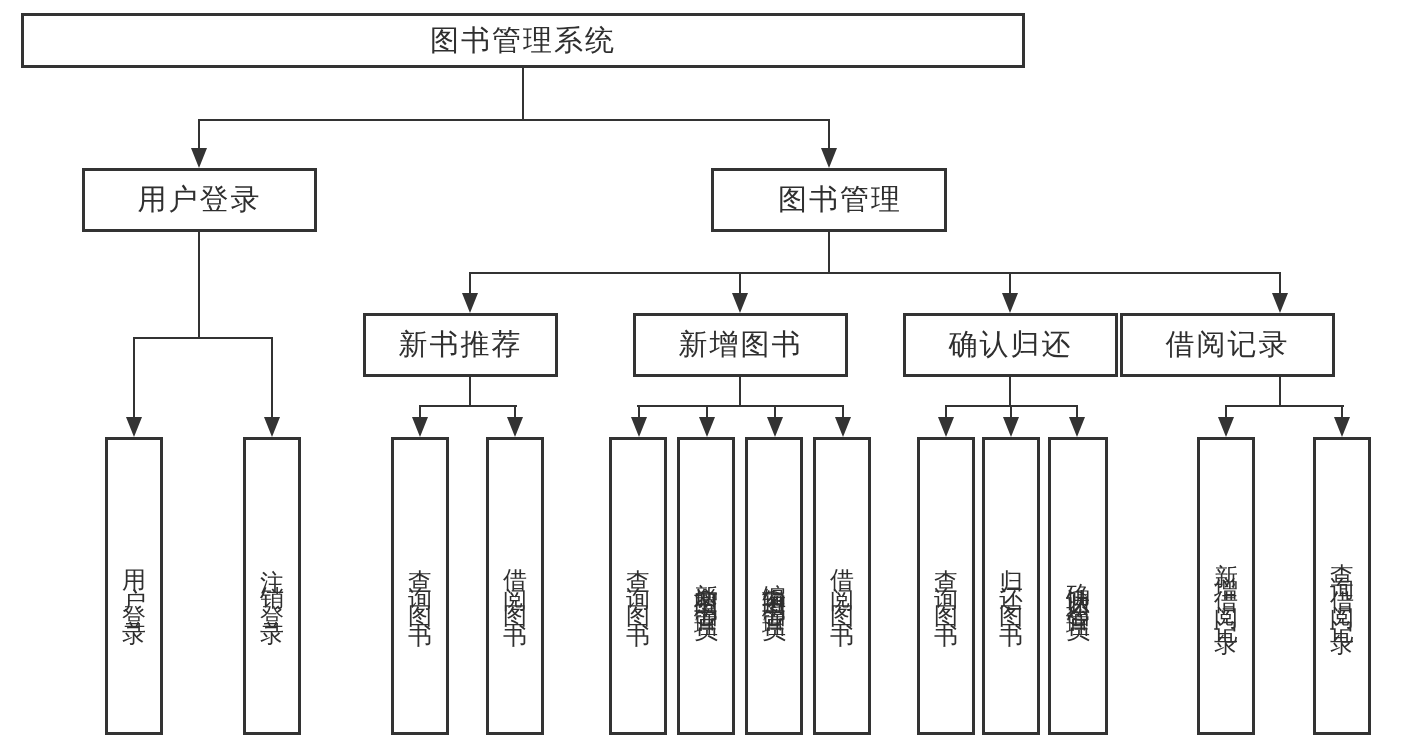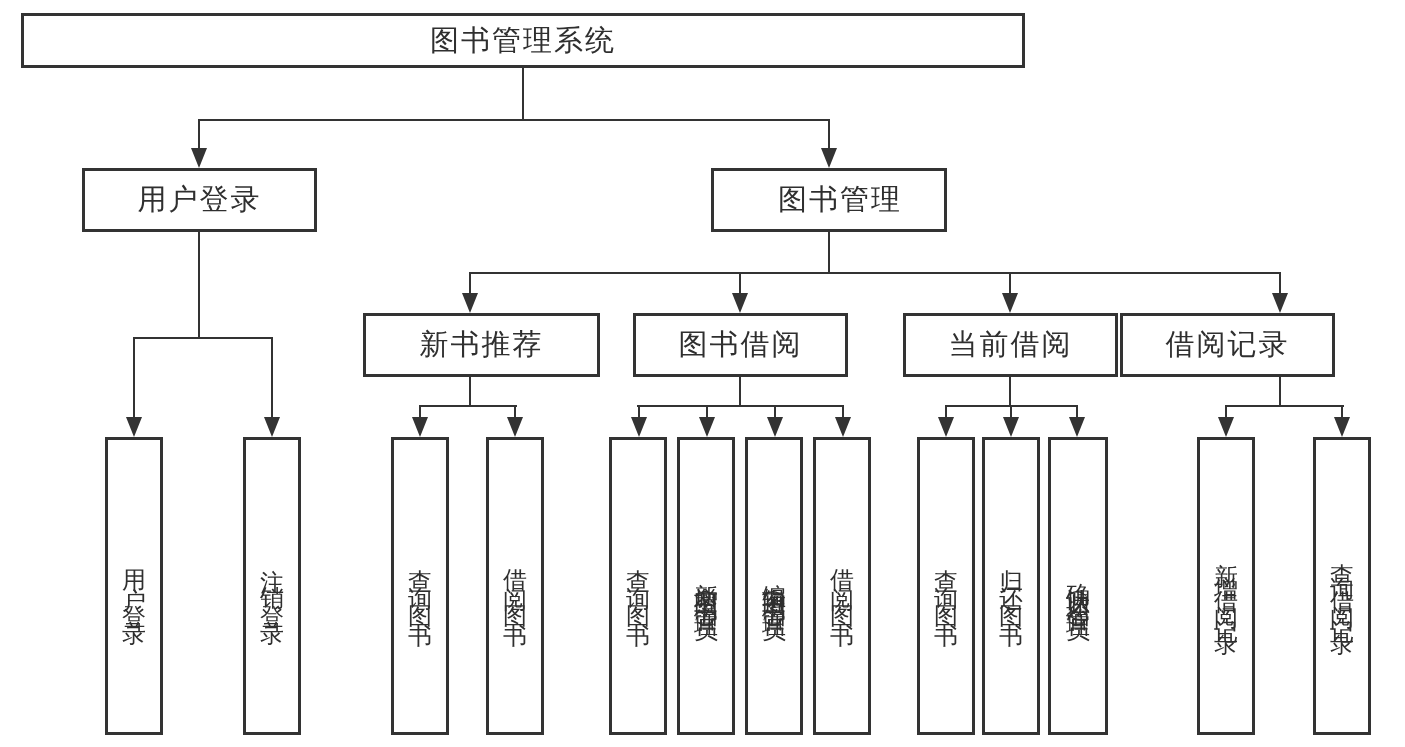--- a/index.html
+++ b/index.html
@@ -90,28 +90,28 @@
   <div class="hl" style="left:469px;top:272px;width:812px;"></div>
   <div class="vl" style="left:469px;top:272px;height:23px;"></div>
   <div class="arrowhead" style="left:462px;top:293px;"></div>
   <div class="vl" style="left:739px;top:272px;height:23px;"></div>
   <div class="arrowhead" style="left:732px;top:293px;"></div>
   <div class="vl" style="left:1009px;top:272px;height:23px;"></div>
   <div class="arrowhead" style="left:1002px;top:293px;"></div>
   <div class="vl" style="left:1279px;top:272px;height:23px;"></div>
   <div class="arrowhead" style="left:1272px;top:293px;"></div>
 
-  <div class="box h" style="left:363px;top:313px;width:237px;height:64px;">
+  <div class="box h" style="left:363px;top:313px;width:195px;height:64px;">
     <span>新书推荐</span>
   </div>
   <div class="box h" style="left:633px;top:313px;width:215px;height:64px;">
-    <span>图书借阅</span>
+    <span>新增图书</span>
   </div>
   <div class="box h" style="left:903px;top:313px;width:215px;height:64px;">
-    <span>当前借阅</span>
+    <span>确认归还</span>
   </div>
   <div class="box h" style="left:1120px;top:313px;width:215px;height:64px;">
     <span>借阅记录</span>
   </div>
 
   <div class="vl" style="left:469px;top:377px;height:30px;"></div>
   <div class="vl" style="left:739px;top:377px;height:30px;"></div>
   <div class="vl" style="left:1009px;top:377px;height:30px;"></div>
   <div class="vl" style="left:1279px;top:377px;height:30px;"></div>
 

